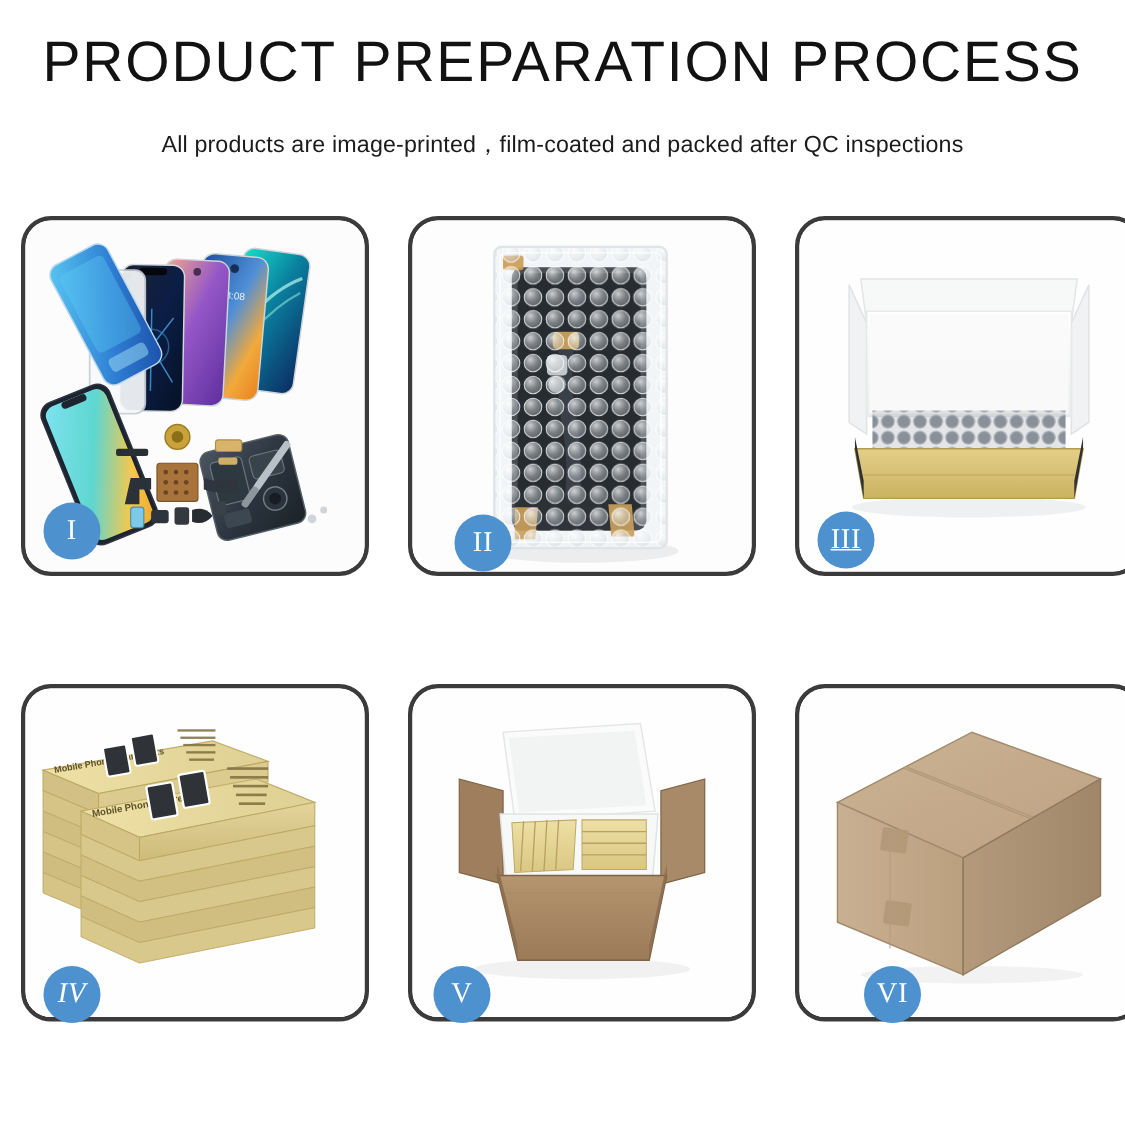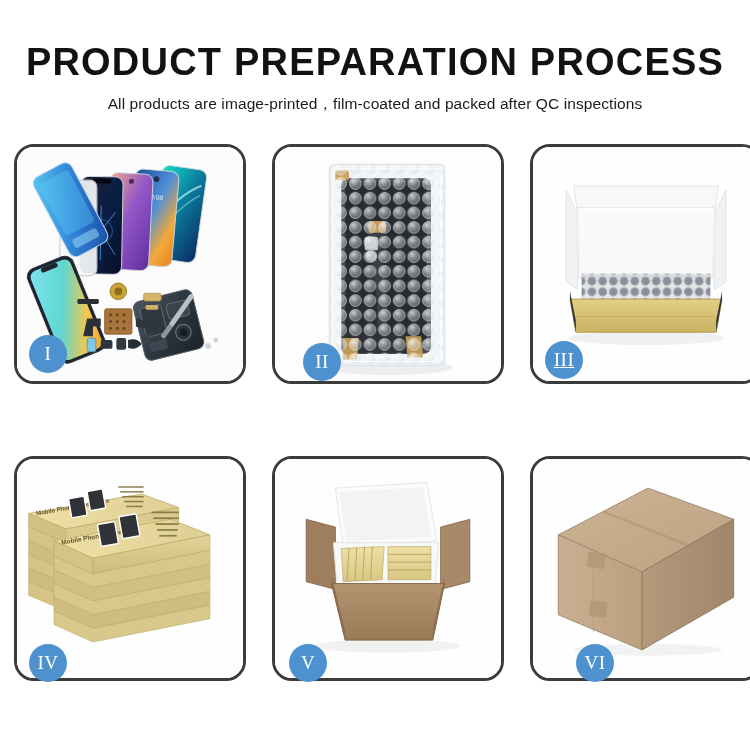--- a/index.html
+++ b/index.html
@@ -9,27 +9,27 @@
     background:#ffffff;
     font-family:"Liberation Sans","DejaVu Sans",sans-serif;
     overflow:hidden;
     position:relative;
   }
   #page{position:relative;width:750px;height:750px;}
 
   
   .header{position:absolute;left:0;top:0;width:750px;text-align:center;}
   .title{
-    margin:0;padding-top:42px;
-    font-size:38px;font-weight:700;letter-spacing:1.2px;
+    margin:0;padding-top:22px;
+    font-size:38px;font-weight:400;letter-spacing:1.2px;
     color:#121212;line-height:1.06;
     font-family:"Liberation Sans","DejaVu Sans",sans-serif;
   }
   .subtitle{
-    margin:0;padding-top:12px;
+    margin:12px;padding-top:12px;
     font-size:15.5px;font-weight:400;letter-spacing:.1px;
     color:#1b1b1b;
   }
 
   
   .grid{
     position:absolute;left:14px;top:144px;
     width:722px;height:537px;
     display:grid;
     grid-template-columns:232px 232px 232px;
@@ -63,21 +63,21 @@
     font-size:19px;line-height:38px;text-align:center;
     letter-spacing:.5px;
     z-index:6;
     user-select:none;
   }
   .panel.p6 .badge{left:43px;bottom:-4px;}
   .panel.p5 .badge{left:14px;bottom:-4px;}
   .panel.p3 .badge{left:12px;bottom:2px;text-decoration:underline;}
   .panel.p2 .badge{left:28px;bottom:0;}
   .panel.p1 .badge{left:12px;bottom:8px;}
-  .panel.p4 .badge{left:12px;bottom:-4px;}
+  .panel.p4 .badge{left:12px;bottom:-4px;font-style:italic;}
 </style>
 </head>
 <body>
 
 <div id="page">
 
   <div class="header">
     <h1 class="title">PRODUCT PREPARATION PROCESS</h1>
     <p class="subtitle">All products are image-printed，film-coated and packed after QC inspections</p>
   </div>

